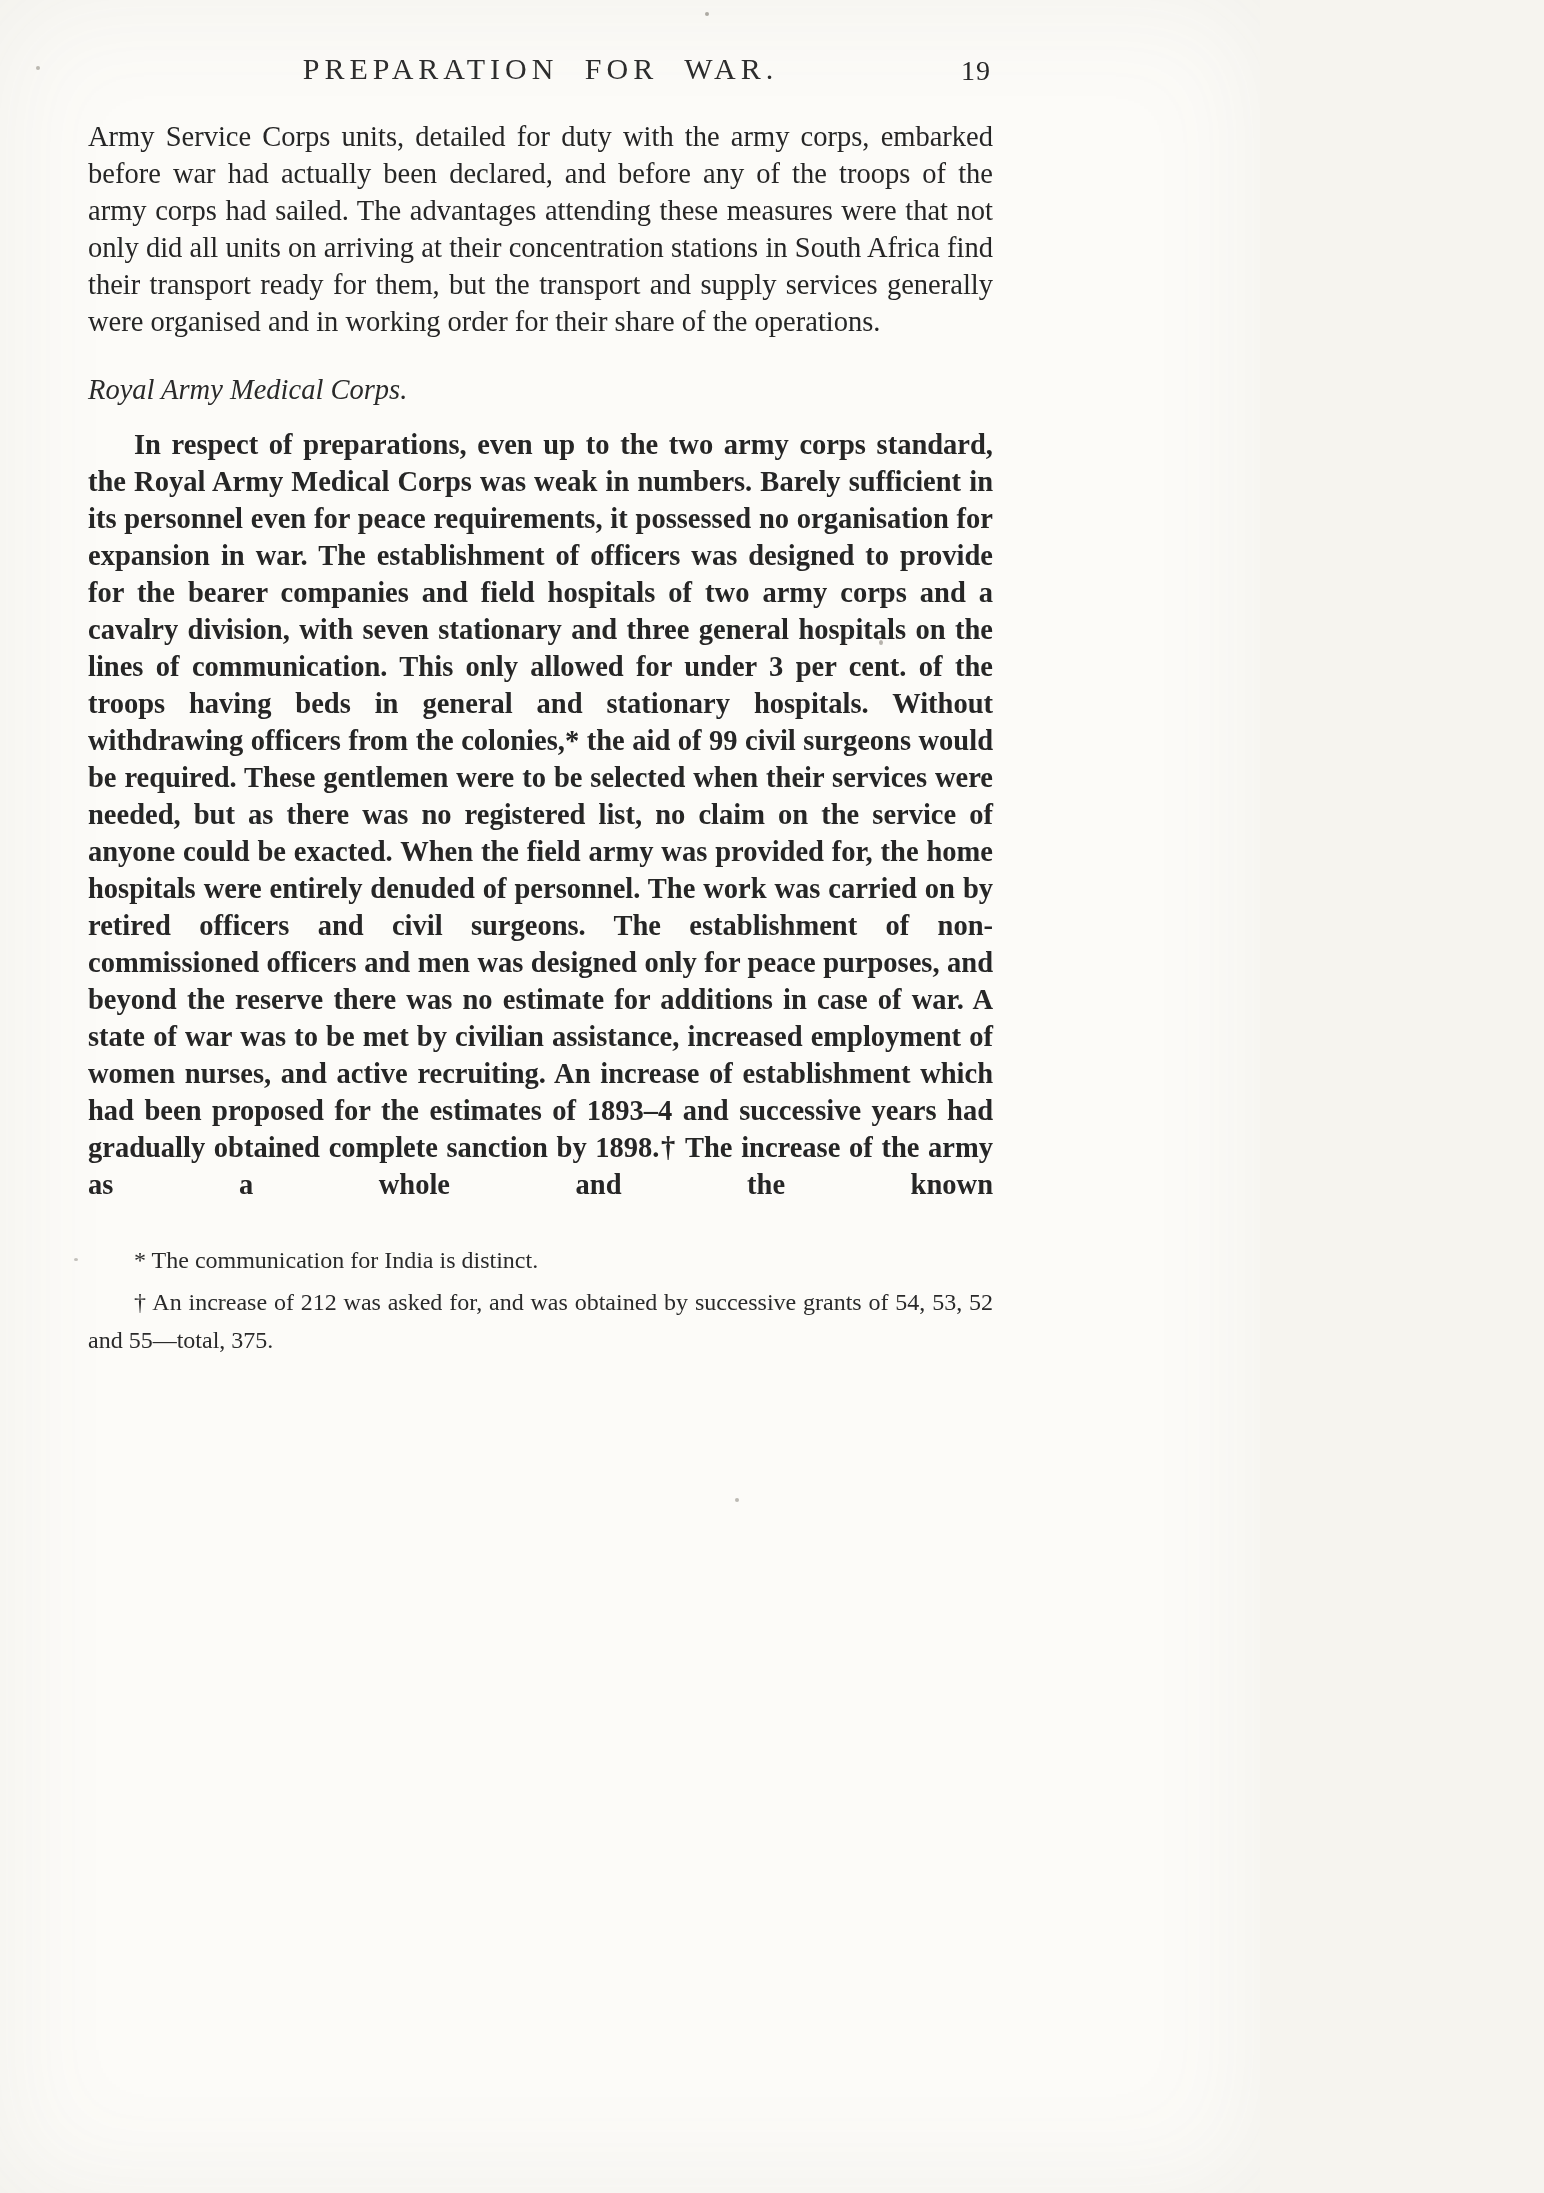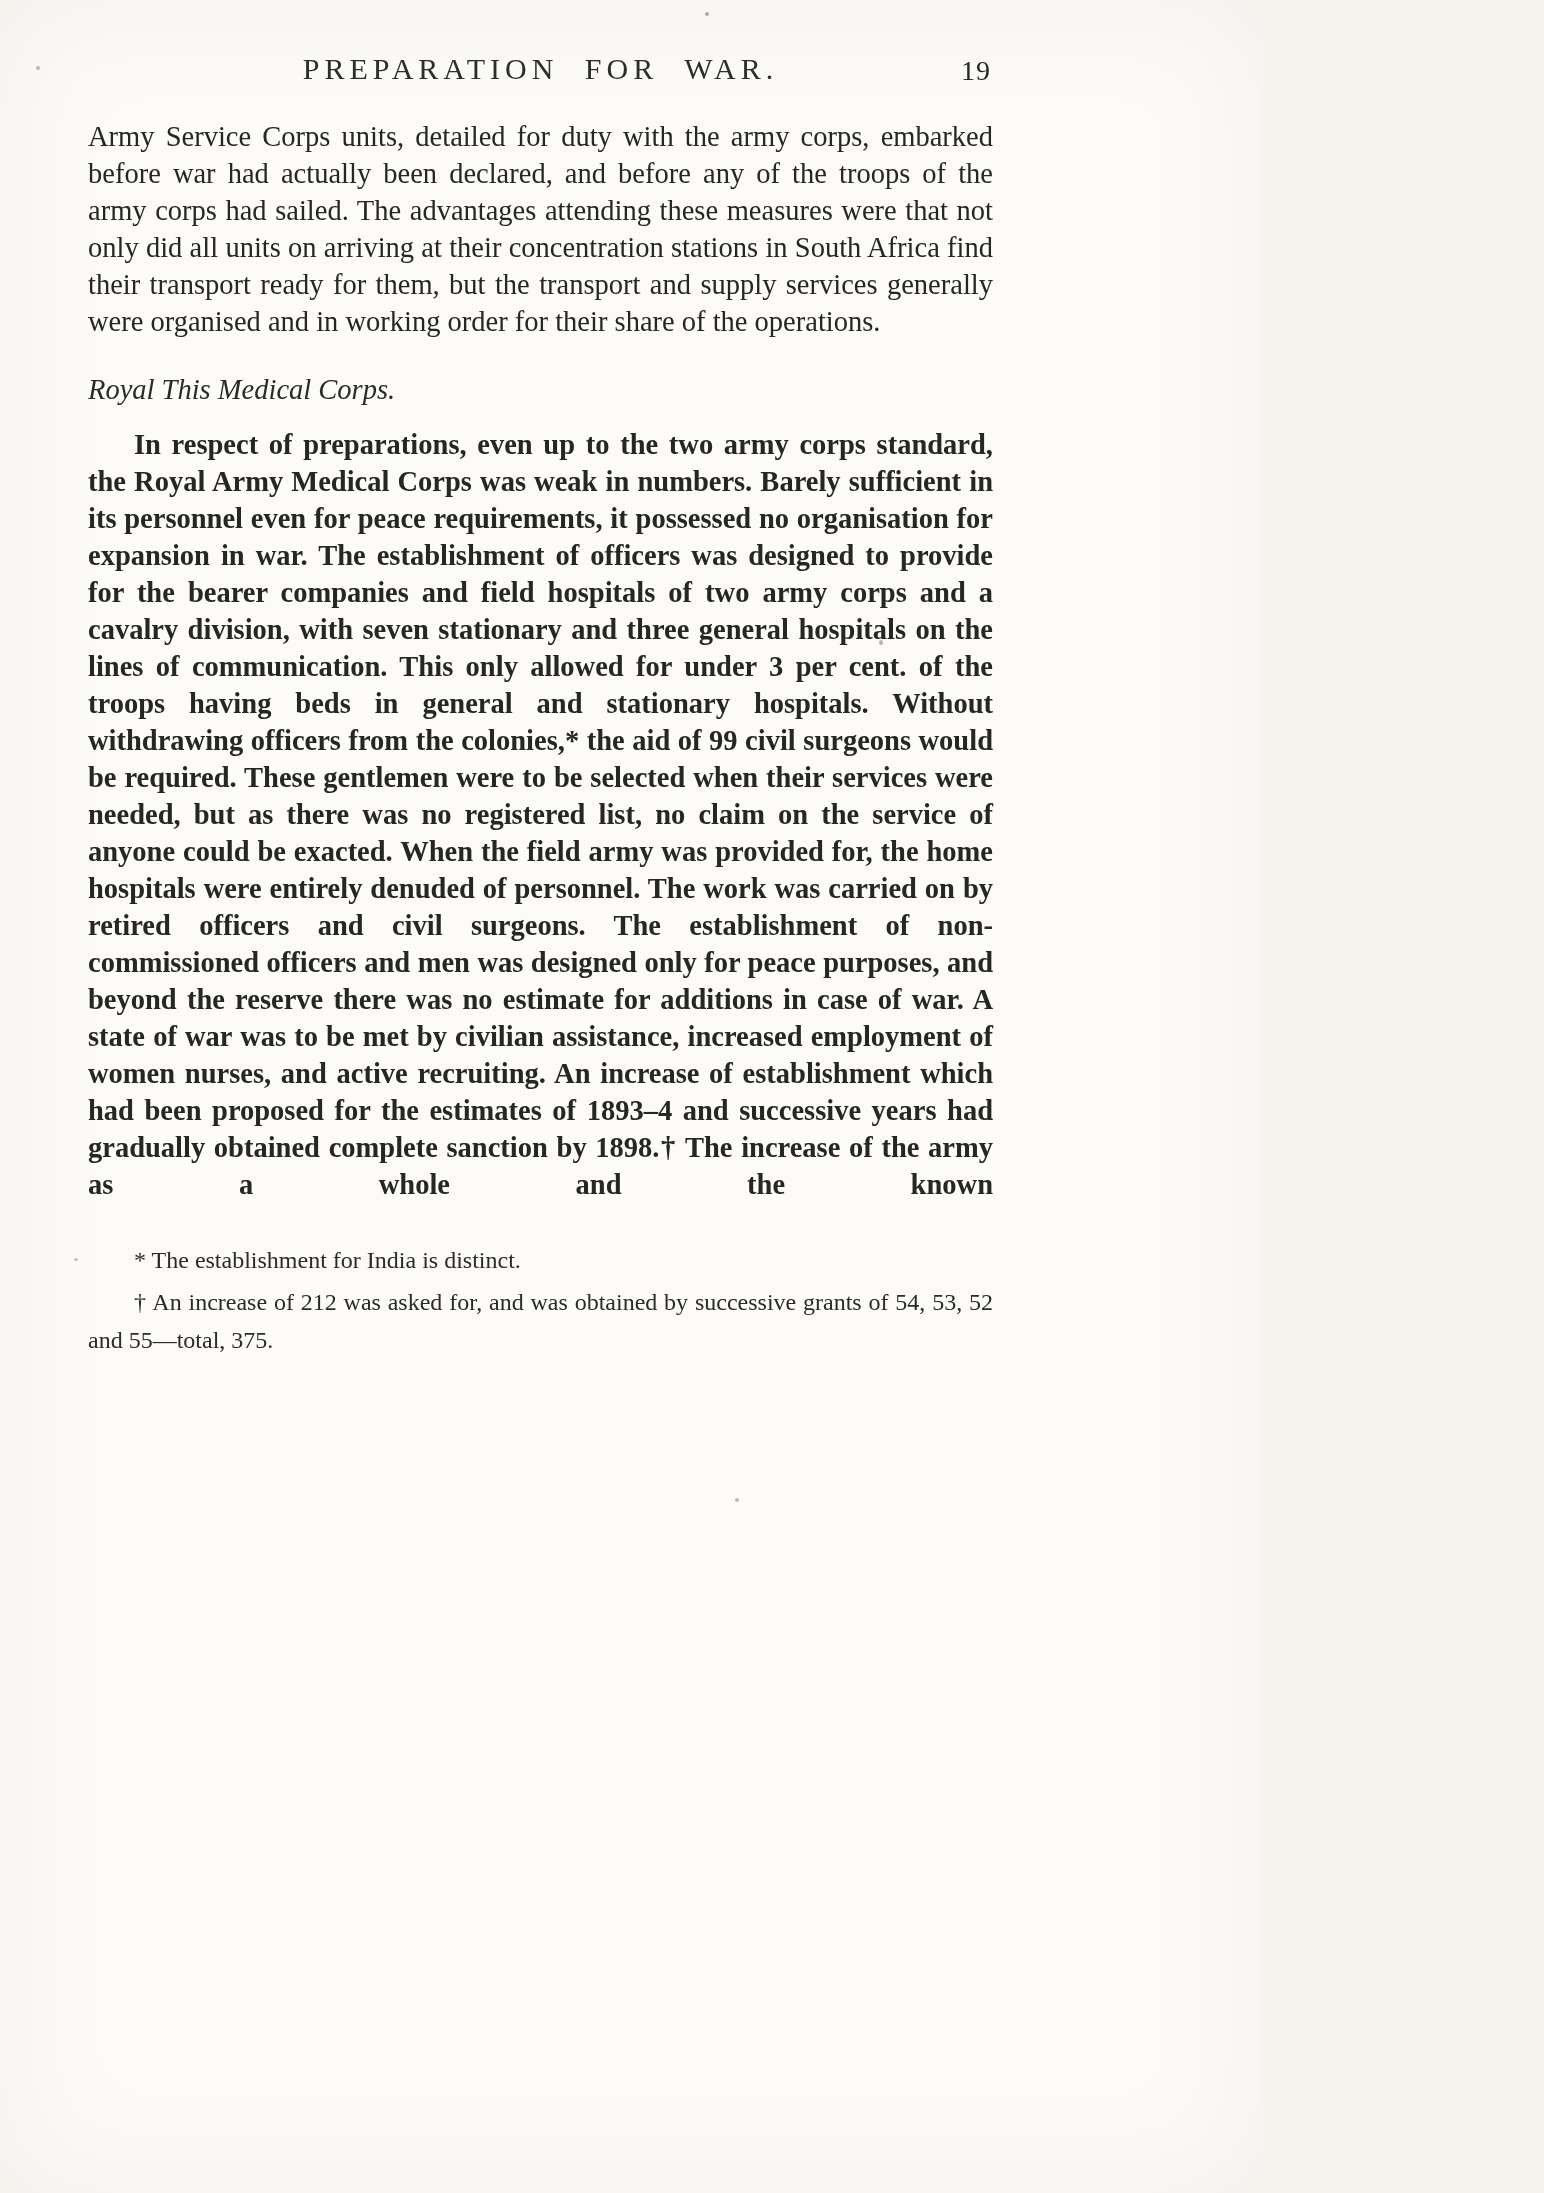--- a/index.html
+++ b/index.html
@@ -120,23 +120,23 @@
 
   <div class="text-block">
 
     <header class="page-header">
       <div class="running-title">PREPARATION FOR WAR.</div>
       <div class="page-number">19</div>
     </header>
 
     <p class="body-para continuation">Army Service Corps units, detailed for duty with the army corps, embarked before war had actually been declared, and before any of the troops of the army corps had sailed. The advantages attending these measures were that not only did all units on arriving at their concentration stations in South Africa find their transport ready for them, but the transport and supply services generally were organised and in working order for their share of the operations.</p>
 
-    <h2 class="section-heading">Royal This Medical Corps.</h2>
+    <h2 class="section-heading">Royal Army Medical Corps.</h2>
 
     <p class="body-para indented runs-on">In respect of preparations, even up to the two army corps standard, the Royal Army Medical Corps was weak in numbers. Barely sufficient in its personnel even for peace requirements, it possessed no organisation for expansion in war. The establishment of officers was designed to provide for the bearer companies and field hospitals of two army corps and a cavalry division, with seven stationary and three general hospitals on the lines of communication. This only allowed for under 3 per cent. of the troops having beds in general and stationary hospitals. Without withdrawing officers from the colonies,* the aid of 99 civil surgeons would be required. These gentlemen were to be selected when their services were needed, but as there was no registered list, no claim on the service of anyone could be exacted. When the field army was provided for, the home hospitals were entirely denuded of personnel. The work was carried on by retired officers and civil surgeons. The establishment of non-commissioned officers and men was designed only for peace purposes, and beyond the reserve there was no estimate for additions in case of war. A state of war was to be met by civilian assistance, increased employment of women nurses, and active recruiting. An increase of establishment which had been proposed for the estimates of 1893–4 and successive years had gradually obtained complete sanction by 1898.† The increase of the army as a whole and the known</p>
 
     <div class="footnotes">
-      <p class="footnote">* The establishment for India is distinct.</p>
+      <p class="footnote">* The communication for India is distinct.</p>
       <p class="footnote">† An increase of 212 was asked for, and was obtained by successive grants of 54, 53, 52 and 55—total, 375.</p>
     </div>
 
   </div>
 </div>
 
 </body></html>

